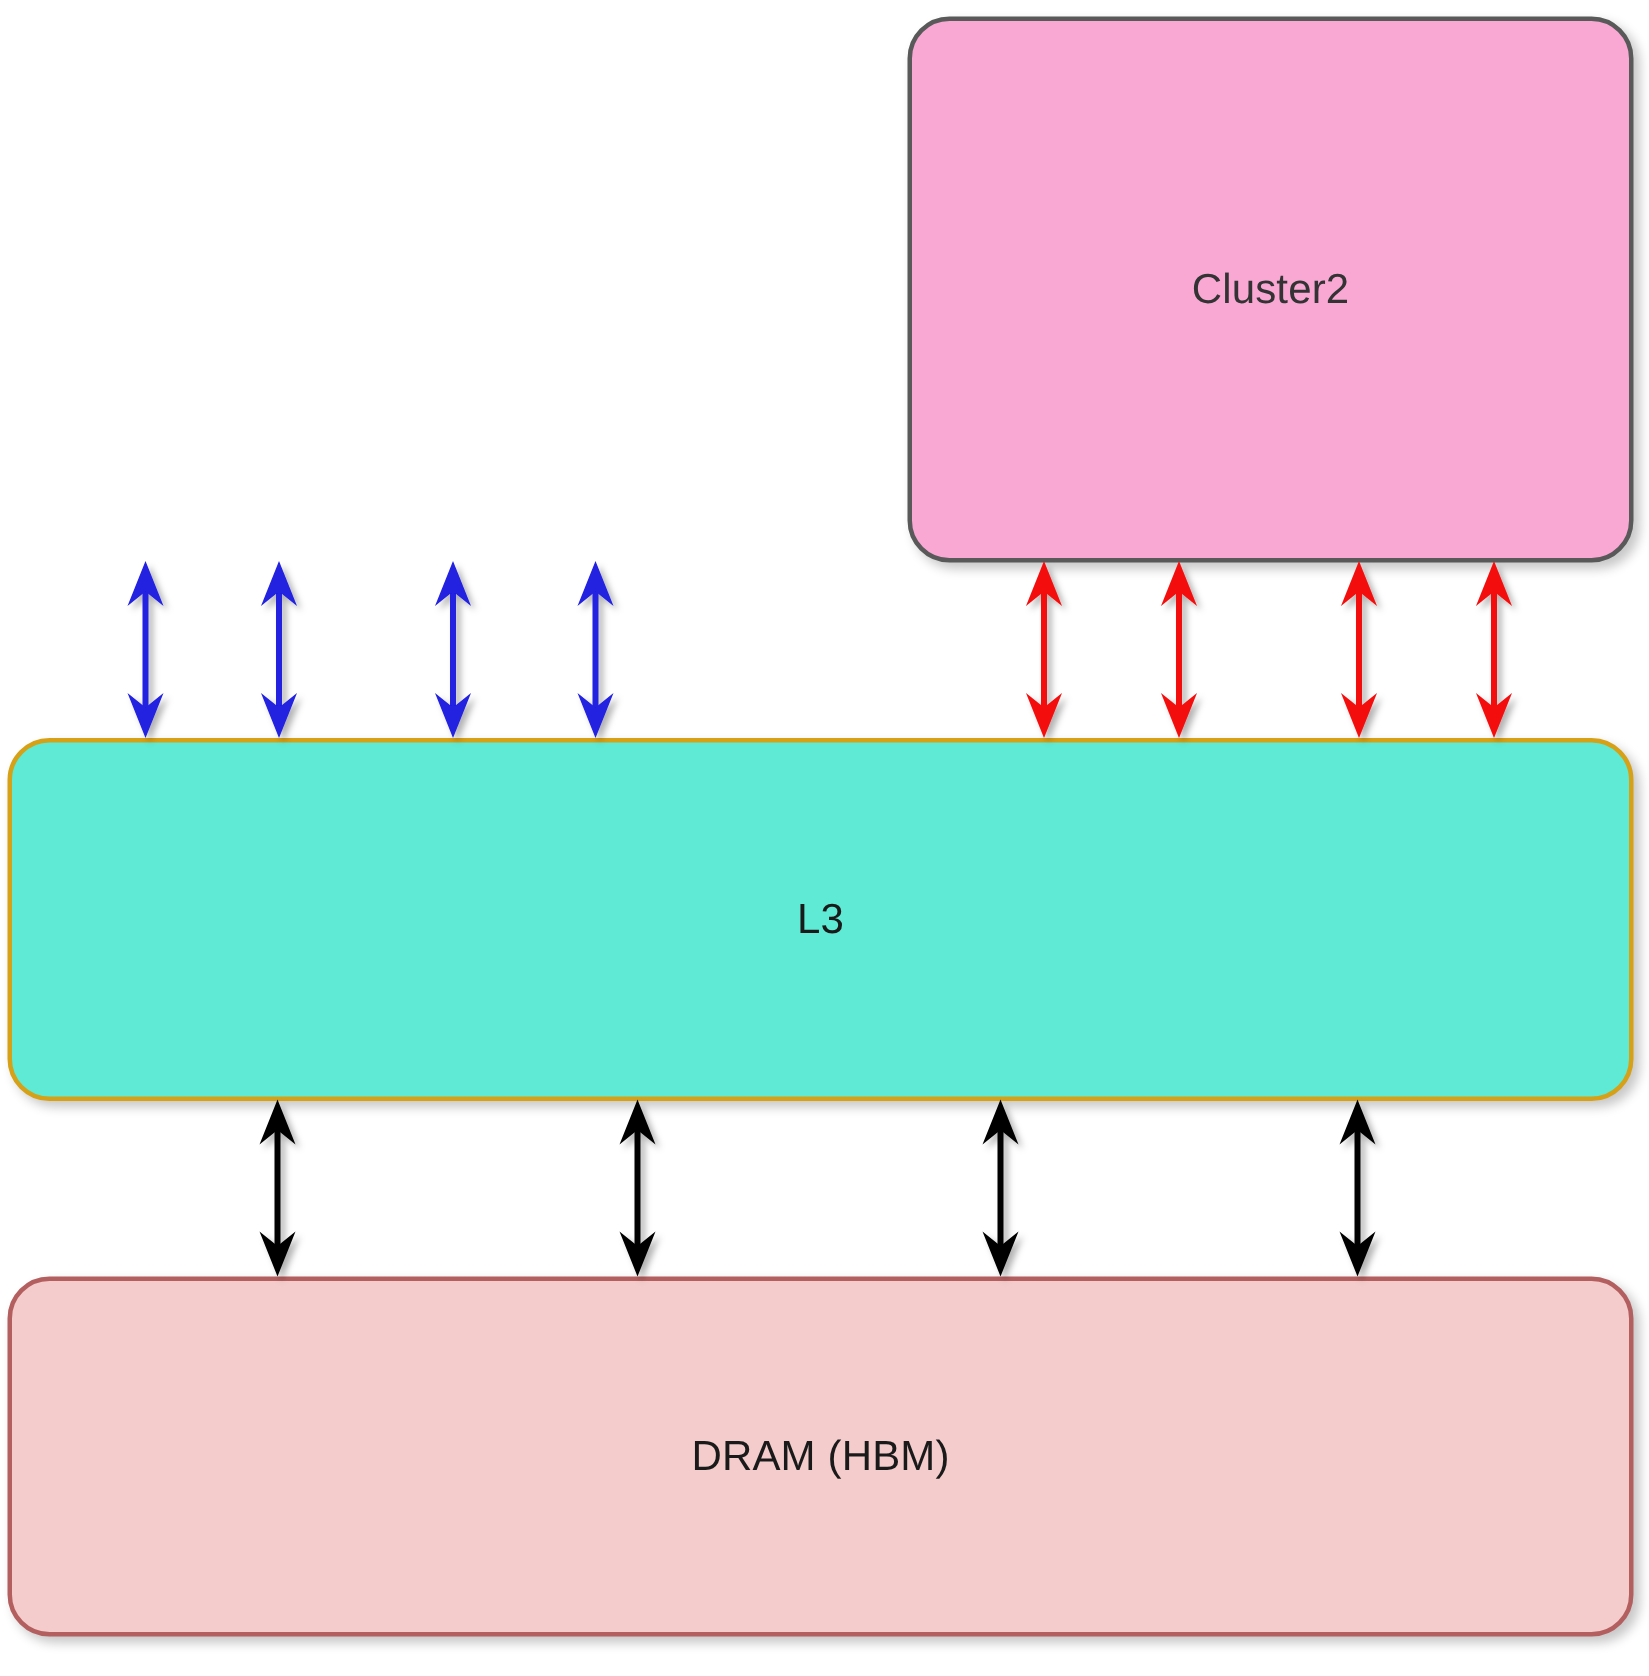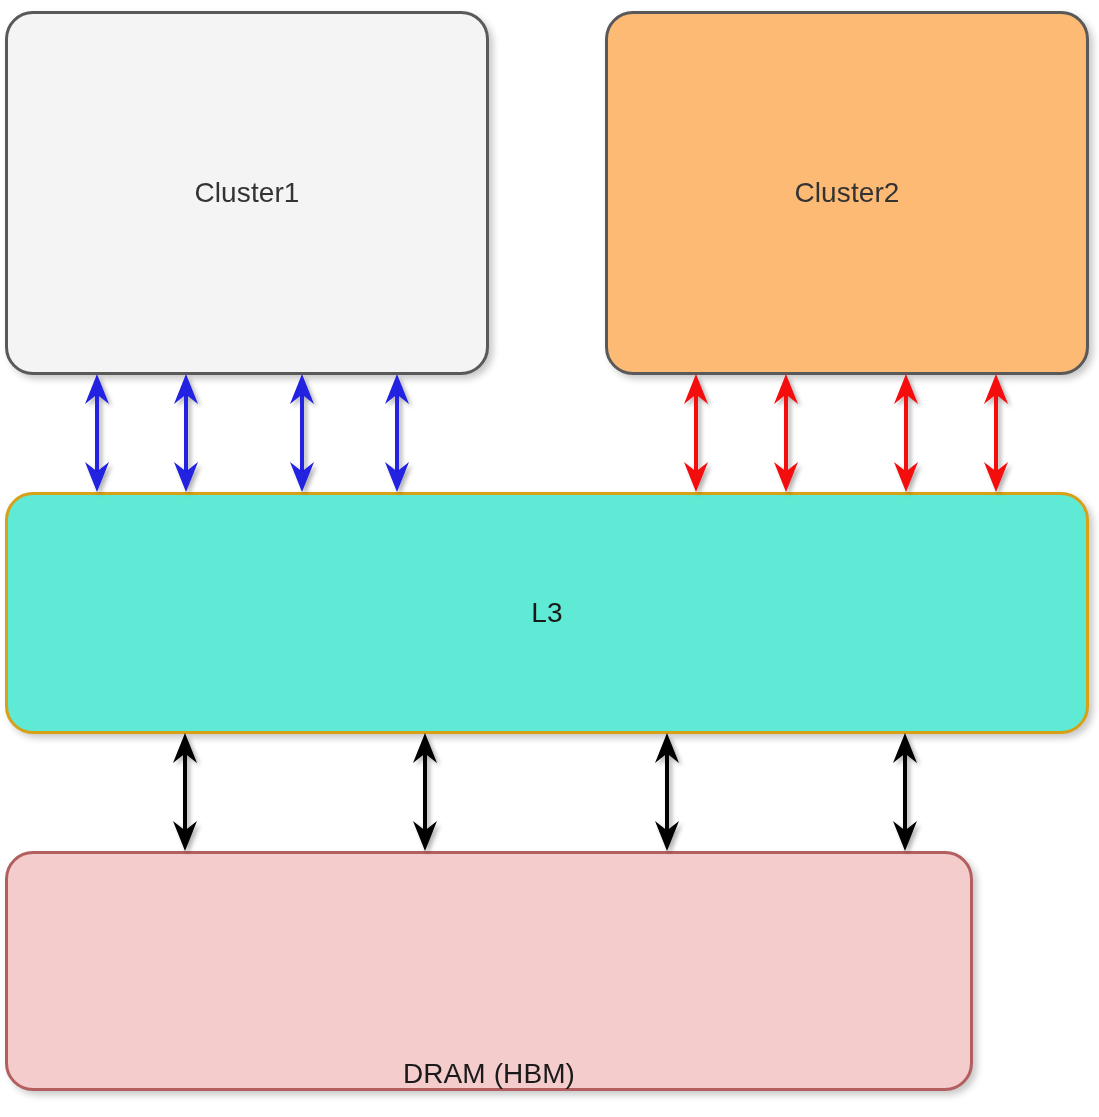--- a/index.html
+++ b/index.html
@@ -63,33 +63,30 @@
     width: 1099px;
     height: 1117px;
     pointer-events: none;
   }
 </style>
 </head>
 <body>
 
 <div id="canvas">
 
-  <div class="node cluster-box" id="node-cluster1" style="left: 5px; top: 11px; width: 484px; height: 364px; background: rgb(244, 244, 244); border-color: rgb(89, 89, 89); border-width: 3px; border-radius: 28px;">
-    <span class="node-label" style="color: rgb(51, 51, 51); font-size: 28px;">Cluster1</span>
-  </div>
 
-  <div class="node cluster-box" id="node-cluster2" style="left: 605px; top: 11px; width: 484px; height: 364px; background: #fdba74; border-color: rgb(89, 89, 89); border-width: 3px; border-radius: 28px;">
+  <div class="node cluster-box" id="node-cluster2" style="left: 605px; top: 11px; width: 484px; height: 364px; background: #f9a8d4; border-color: rgb(89, 89, 89); border-width: 3px; border-radius: 28px;">
     <span class="node-label" style="color: rgb(51, 51, 51); font-size: 28px;">Cluster2</span>
   </div>
 
   <div class="node l3-box" id="node-l3" style="left: 5px; top: 492px; width: 1084px; height: 242px; background: #5eead4; border-color: rgb(214, 160, 23); border-width: 3px; border-radius: 28px;">
     <span class="node-label" style="color: rgb(26, 26, 26); font-size: 28px;">L3</span>
   </div>
 
-  <div class="node dram-box" id="node-dram" style="left: 5px; top: 851px; width: 968px; height: 240px; background: rgb(244, 204, 204); border-color: rgb(180, 95, 95); border-width: 3px; border-radius: 28px; align-items: flex-end;">
+  <div class="node dram-box" id="node-dram" style="left: 5px; top: 851px; width: 1084px; height: 240px; background: rgb(244, 204, 204); border-color: rgb(180, 95, 95); border-width: 3px; border-radius: 28px;">
     <span class="node-label" style="color: rgb(26, 26, 26); font-size: 28px;">DRAM (HBM)</span>
   </div>
 
   <svg class="arrow-layer" id="arrow-layer" viewBox="0 0 1099 1117" xmlns="http://www.w3.org/2000/svg">
       <defs>
         <filter id="arrowShadow" x="-60%" y="-20%" width="240%" height="140%">
           <feDropShadow dx="3" dy="3" stdDeviation="2.2" flood-color="#000000" flood-opacity="0.30"></feDropShadow>
         </filter>
       </defs>
       <g filter="url(#arrowShadow)">

